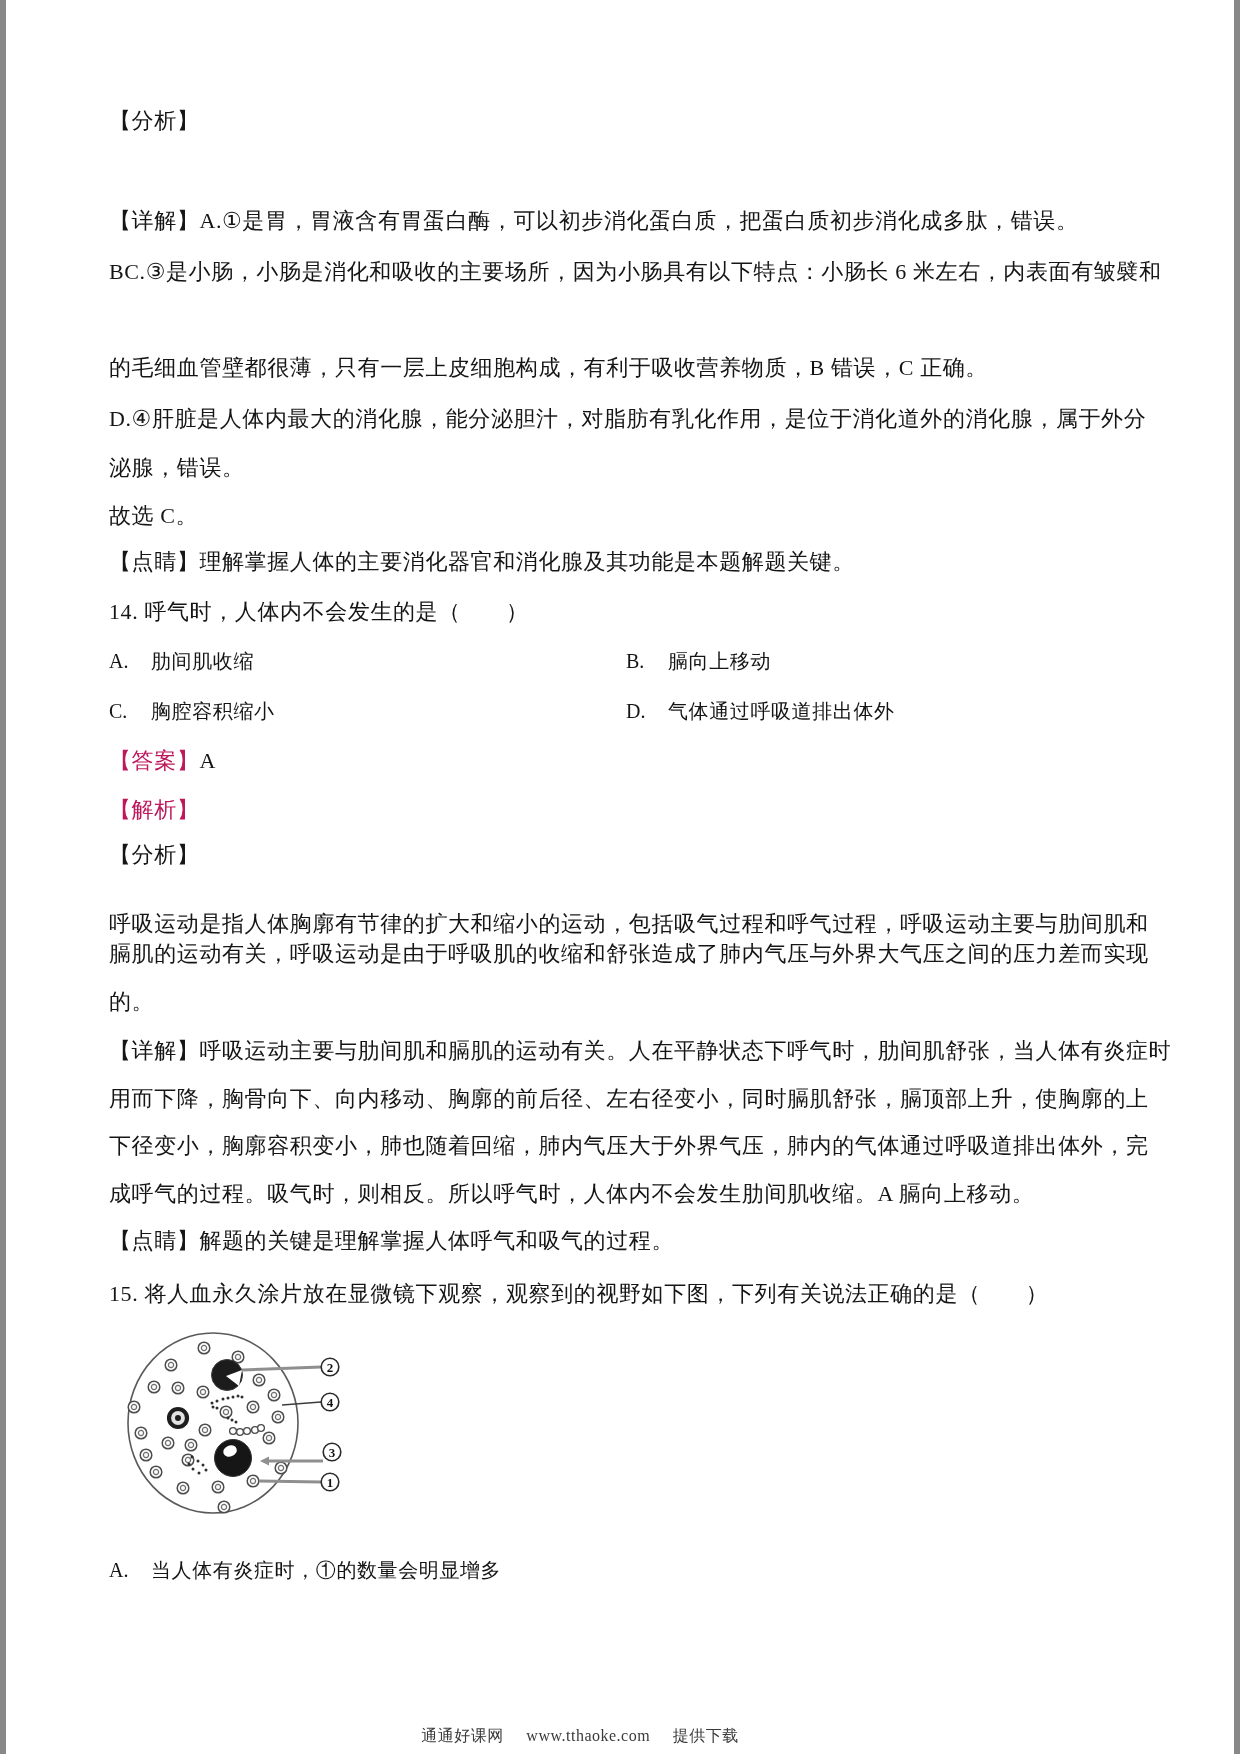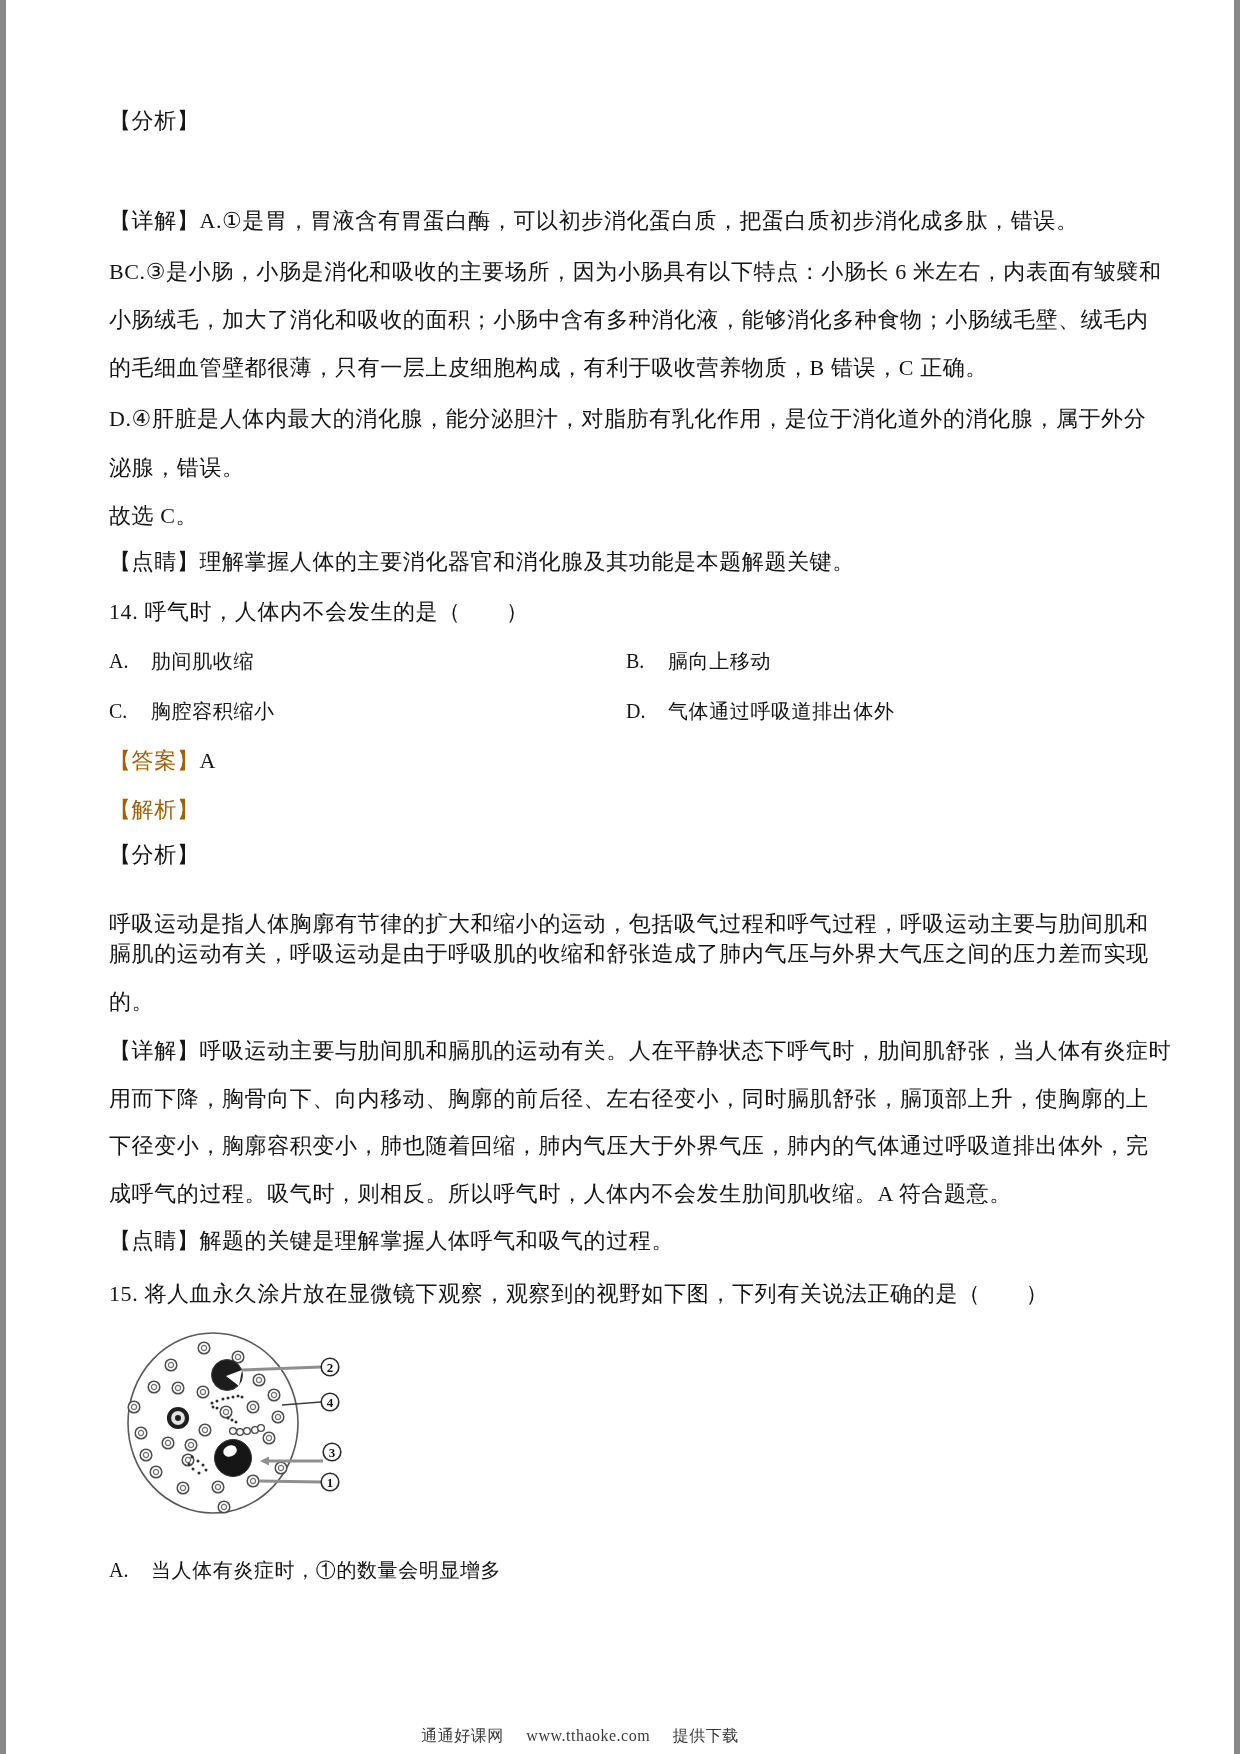--- a/index.html
+++ b/index.html
@@ -13,21 +13,21 @@
     overflow:hidden;
   }
   .line {
     position:absolute;
     left:103px;
     font-size:22px;
     line-height:26px;
     letter-spacing:0.6px;
     white-space:nowrap;
   }
-  .blue { color:#a16207; }
+  .blue { color:#be185d; }
   .opt {
     position:absolute;
     font-size:20px;
     line-height:26px;
     letter-spacing:0.6px;
     white-space:nowrap;
   }
   .opt-label { display:inline-block; min-width:42px; letter-spacing:0; }
   .figure-wrap { position:absolute; left:100px; top:1325px; width:250px; height:200px; }
   .footer {
@@ -42,21 +42,20 @@
   .footer span { margin:8px 9px; }
 </style>
 </head>
 <body>
 
 <div class="page">
 
   <div class="line" style="top:108px">【分析】</div>
   <div class="line" style="top:208px">【详解】A.①是胃，胃液含有胃蛋白酶，可以初步消化蛋白质，把蛋白质初步消化成多肽，错误。</div>
   <div class="line" style="top:259px">BC.③是小肠，小肠是消化和吸收的主要场所，因为小肠具有以下特点：小肠长 6 米左右，内表面有皱襞和</div>
-  <div class="line" style="top:307px">小肠绒毛，加大了消化和吸收的面积；小肠中含有多种消化液，能够消化多种食物；小肠绒毛壁、绒毛内</div>
   <div class="line" style="top:355px">的毛细血管壁都很薄，只有一层上皮细胞构成，有利于吸收营养物质，B 错误，C 正确。</div>
   <div class="line" style="top:406px">D.④肝脏是人体内最大的消化腺，能分泌胆汁，对脂肪有乳化作用，是位于消化道外的消化腺，属于外分</div>
   <div class="line" style="top:455px">泌腺，错误。</div>
   <div class="line" style="top:503px">故选 C。</div>
   <div class="line" style="top:549px">【点睛】理解掌握人体的主要消化器官和消化腺及其功能是本题解题关键。</div>
 
   <div class="line" style="top:599px">14. 呼气时，人体内不会发生的是（　　）</div>
 
   <div class="opt" style="top:648px;left:103px">
     <span class="opt-label">A.</span><span>肋间肌收缩</span>
@@ -75,21 +74,21 @@
     <span class="blue">【答案】</span><span>A</span>
   </div>
   <div class="line blue" style="top:797px">【解析】</div>
   <div class="line" style="top:842px">【分析】</div>
   <div class="line" style="top:911px">呼吸运动是指人体胸廓有节律的扩大和缩小的运动，包括吸气过程和呼气过程，呼吸运动主要与肋间肌和</div>
   <div class="line" style="top:941px">膈肌的运动有关，呼吸运动是由于呼吸肌的收缩和舒张造成了肺内气压与外界大气压之间的压力差而实现</div>
   <div class="line" style="top:989px">的。</div>
   <div class="line" style="top:1038px">【详解】呼吸运动主要与肋间肌和膈肌的运动有关。人在平静状态下呼气时，肋间肌舒张，当人体有炎症时</div>
   <div class="line" style="top:1086px">用而下降，胸骨向下、向内移动、胸廓的前后径、左右径变小，同时膈肌舒张，膈顶部上升，使胸廓的上</div>
   <div class="line" style="top:1133px">下径变小，胸廓容积变小，肺也随着回缩，肺内气压大于外界气压，肺内的气体通过呼吸道排出体外，完</div>
-  <div class="line" style="top:1181px">成呼气的过程。吸气时，则相反。所以呼气时，人体内不会发生肋间肌收缩。A 符合题意。</div>
+  <div class="line" style="top:1181px">成呼气的过程。吸气时，则相反。所以呼气时，人体内不会发生肋间肌收缩。A 膈向上移动。</div>
   <div class="line" style="top:1228px">【点睛】解题的关键是理解掌握人体呼气和吸气的过程。</div>
 
   <div class="line" style="top:1281px">15. 将人血永久涂片放在显微镜下观察，观察到的视野如下图，下列有关说法正确的是（　　）</div>
 
   <div class="figure-wrap">
     <svg width="250" height="200" viewBox="0 0 250 200">
       <defs>
         <g id="rbc">
           <circle r="5.8" fill="#fcfcfc" stroke="#4c4c4c" stroke-width="1.5"></circle>
           <circle r="2.6" fill="none" stroke="#6d6d6d" stroke-width="1.2"></circle>

